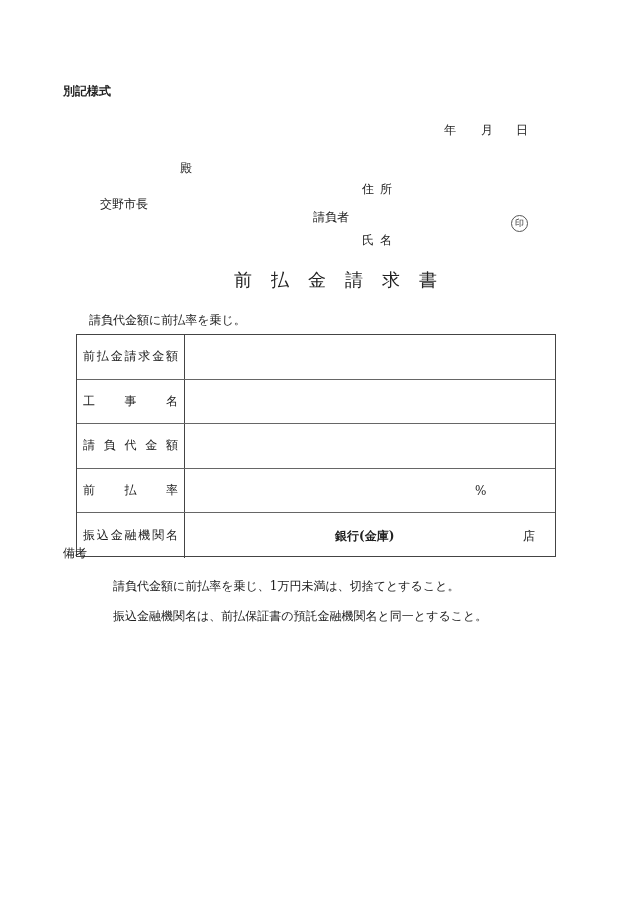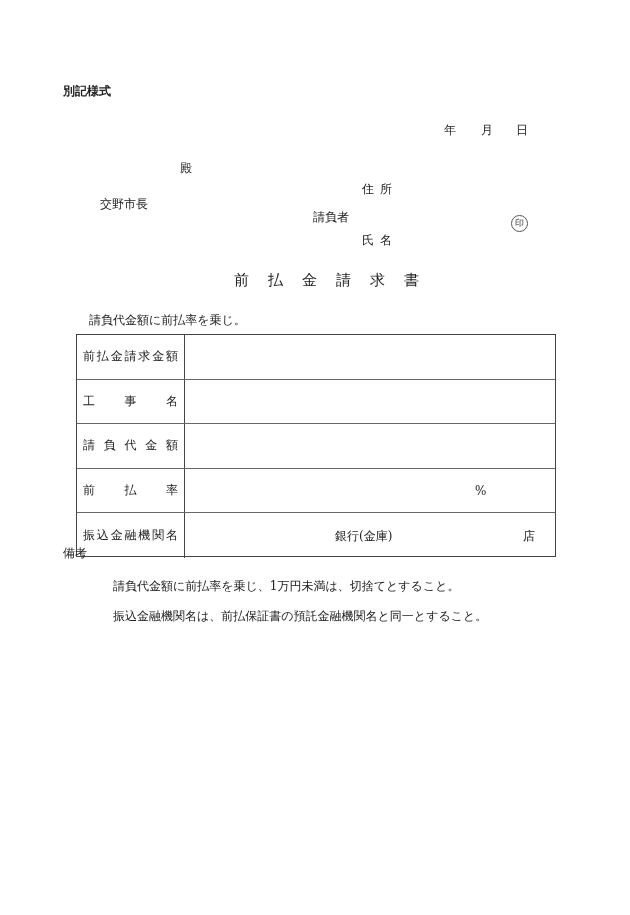--- a/index.html
+++ b/index.html
@@ -14,21 +14,21 @@
   .addressee { left: 100px; top: 161px; margin-top: 36px; }
   .addressee-honorific { left: 180px; top: 161px; }
   .req-label { left: 313px; top: 210px; }
   .addr-label { left: 362px; top: 182px; letter-spacing: 6px; }
   .name-label { left: 362px; top: 217px; letter-spacing: 6px; margin-top: 16px; }
   .seal {
     left: 511px; top: 215px; width: 15px; height: 15px;
     border: 1px solid #555; border-radius: 50%;
     font-size: 9px; line-height: 15px; text-align: center; color: #333;
   }
-  .title { left: 234px; top: 273px; letter-spacing: 19px; font-size: 15px; }
+  .title { left: 234px; top: 273px; letter-spacing: 19px; font-size: 18px; }
   .intro { left: 89px; top: 313px; }
 
   .table {
     position: absolute; left: 76px; top: 334px; width: 480px; height: 223px;
     border: 1px solid #444; box-sizing: border-box;
   }
   .row {
     position: absolute; left: 0; right: 0; height: 44.6px;
     border-bottom: 1px solid #666; box-sizing: border-box;
   }
@@ -123,21 +123,21 @@
           <span>振</span>
           <span>込</span>
           <span>金</span>
           <span>融</span>
           <span>機</span>
           <span>関</span>
           <span>名</span>
         </span>
     </div>
     <div class="value-cell">
-      <span class="value-text" style="left:150px;">銀行(金庫)</span>
+      <span class="value-text" style="left:150px;font-weight:bold;">銀行(金庫)</span>
       <span class="value-text" style="left:338px;">店</span>
     </div>
   </div>
 </div>
 
 <div class="abs notes">備考</div>
 <div class="abs notes-line1">請負代金額に前払率を乗じ、1万円未満は、切捨てとすること。</div>
 <div class="abs notes-line2">振込金融機関名は、前払保証書の預託金融機関名と同一とすること。</div>
 
 </body></html>

